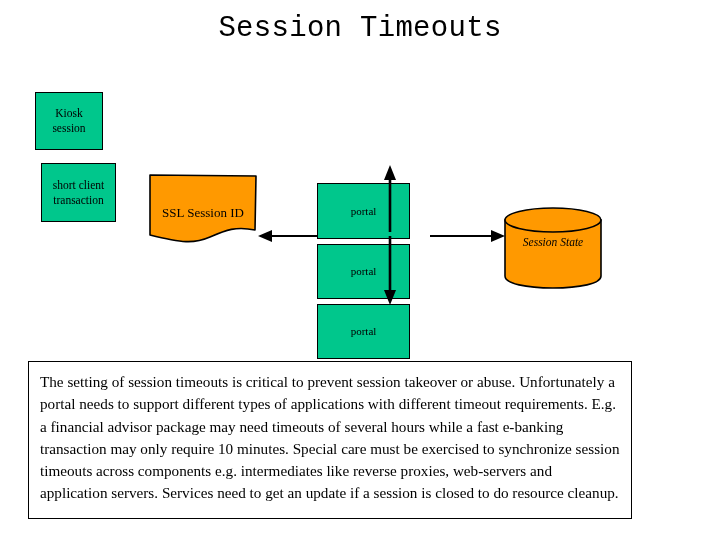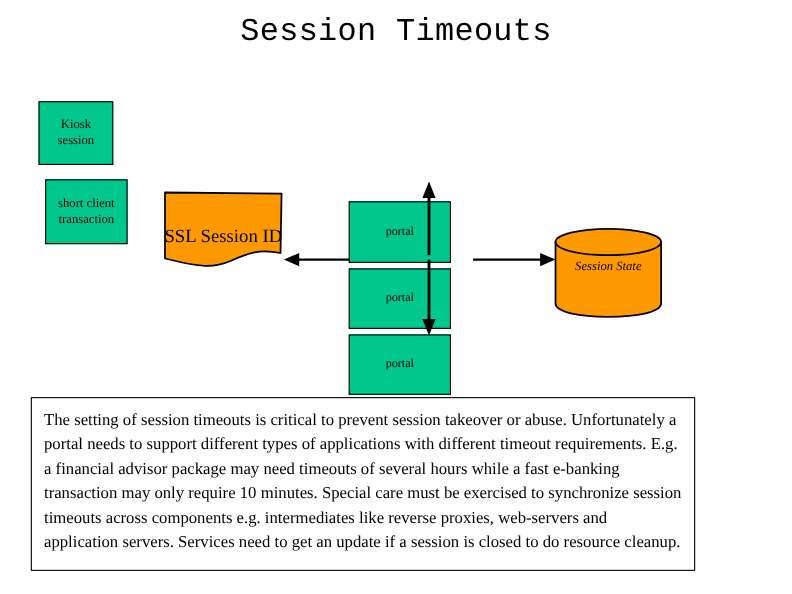--- a/index.html
+++ b/index.html
@@ -84,21 +84,21 @@
     height: 72px;
   }
   #ssl-doc svg { display: block; }
   #ssl-doc-label {
     position: absolute;
     left: 148px;
     top: 205px;
     width: 110px;
     text-align: center;
     font-family: "Liberation Serif", "DejaVu Serif", serif;
-    font-size: 17px;
+    font-size: 13px;
     color: #000000;
     white-space: nowrap;
   }
 
   
   #cylinder {
     position: absolute;
     left: 503px;
     top: 206px;
     width: 100px;

